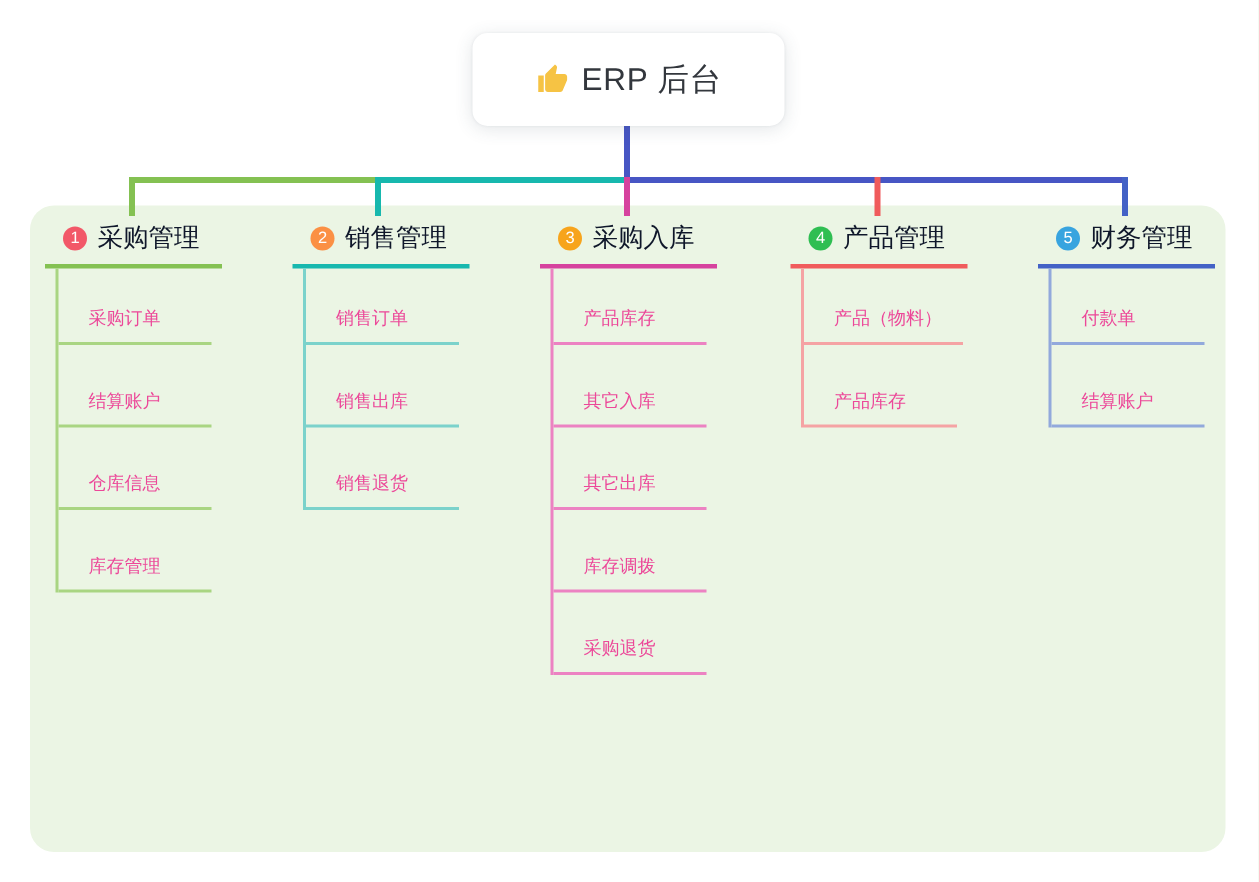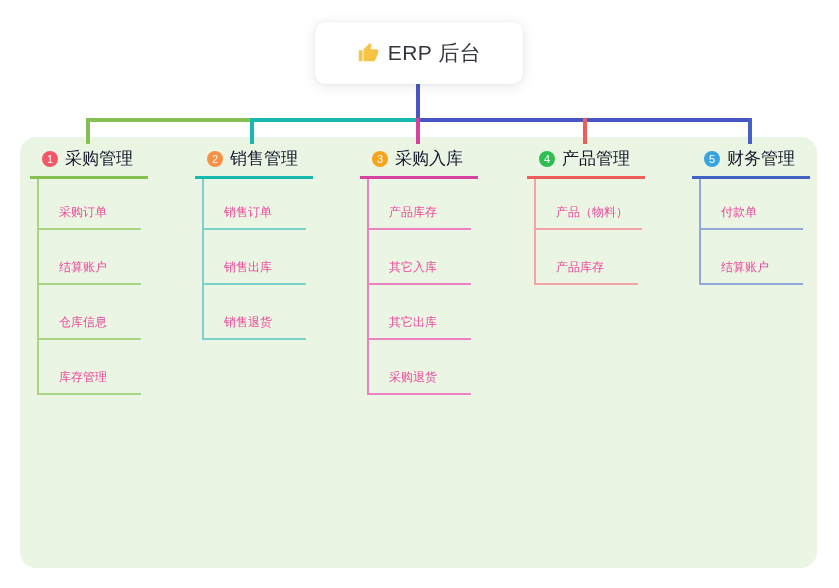--- a/index.html
+++ b/index.html
@@ -155,20 +155,21 @@
 
   <div class="branch b3" style="--line: #D6429E; --child: #EC82C2; --badge: #F7A41C;">
     <div class="branch-header">
       <span class="badge">3</span>
       <span class="branch-title">采购入库</span>
     </div>
     <div class="children">
       <div class="child">产品库存</div>
       <div class="child">其它入库</div>
       <div class="child">其它出库</div>
+      <div class="child">库存调拨</div>
       <div class="child">采购退货</div>
     </div>
   </div>
 
   <div class="branch b4" style="--line: #F05B5C; --child: #F5A3A4; --badge: #2FBE52;">
     <div class="branch-header">
       <span class="badge">4</span>
       <span class="branch-title">产品管理</span>
     </div>
     <div class="children">

